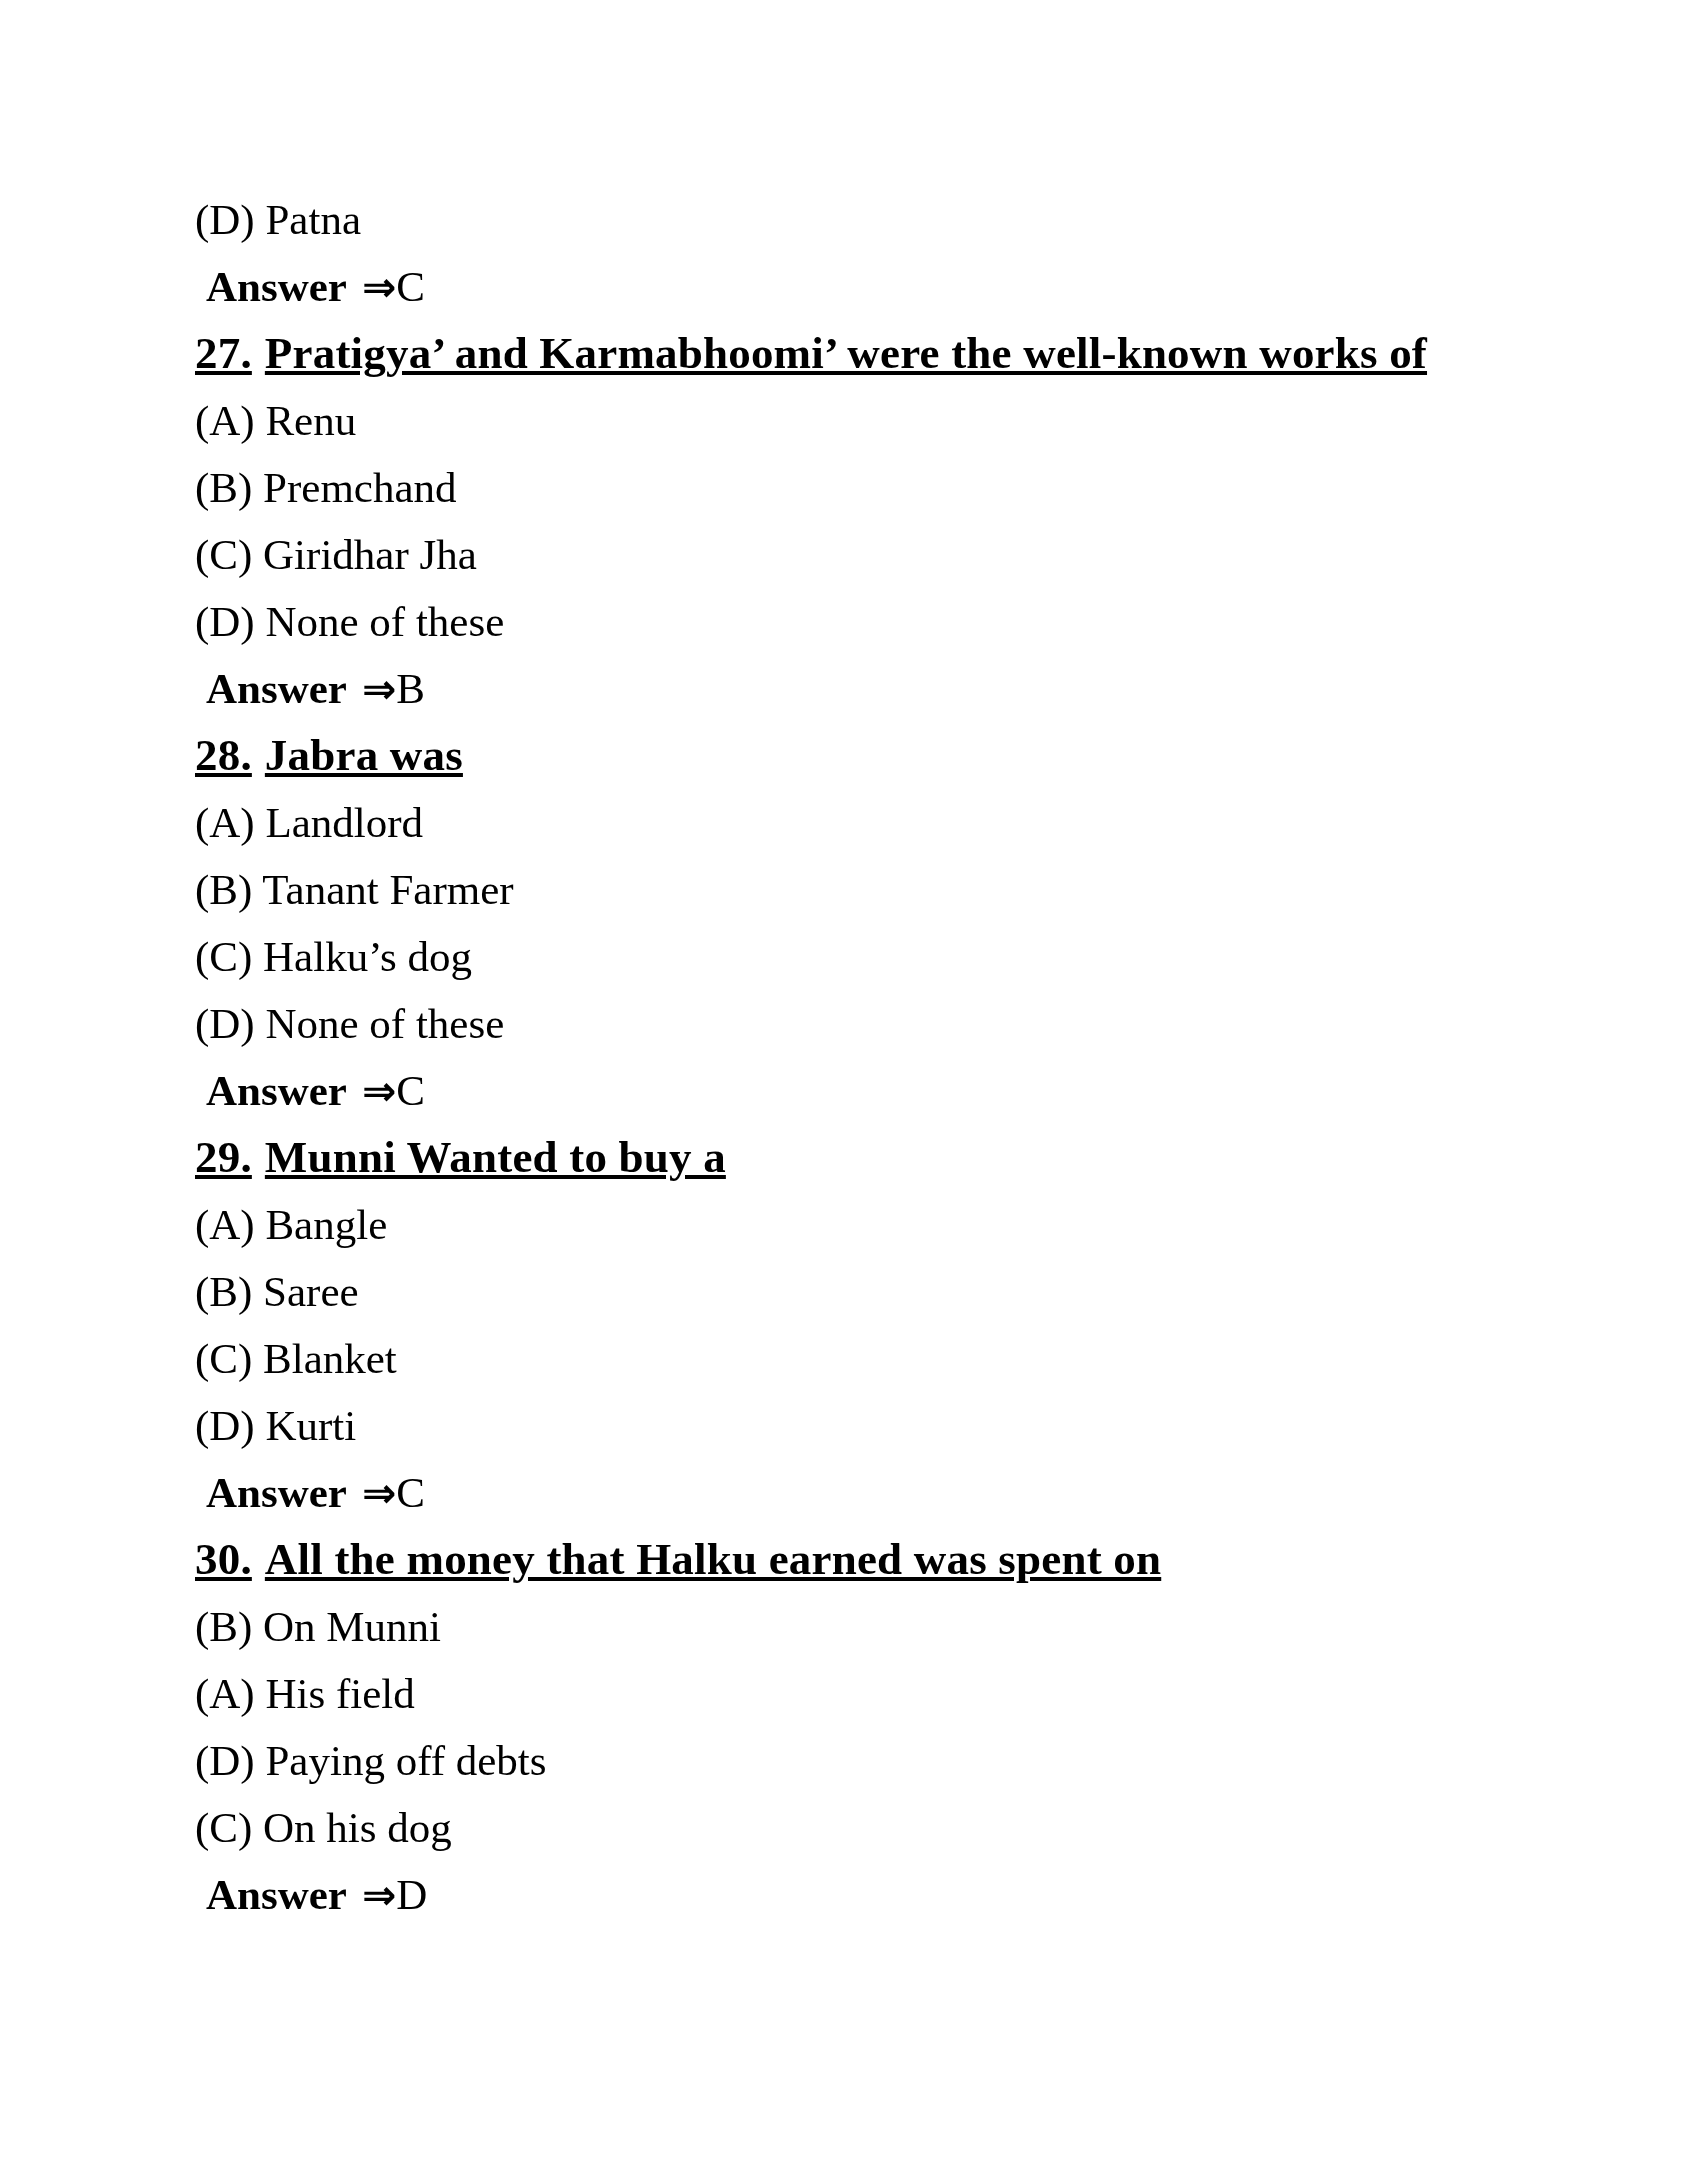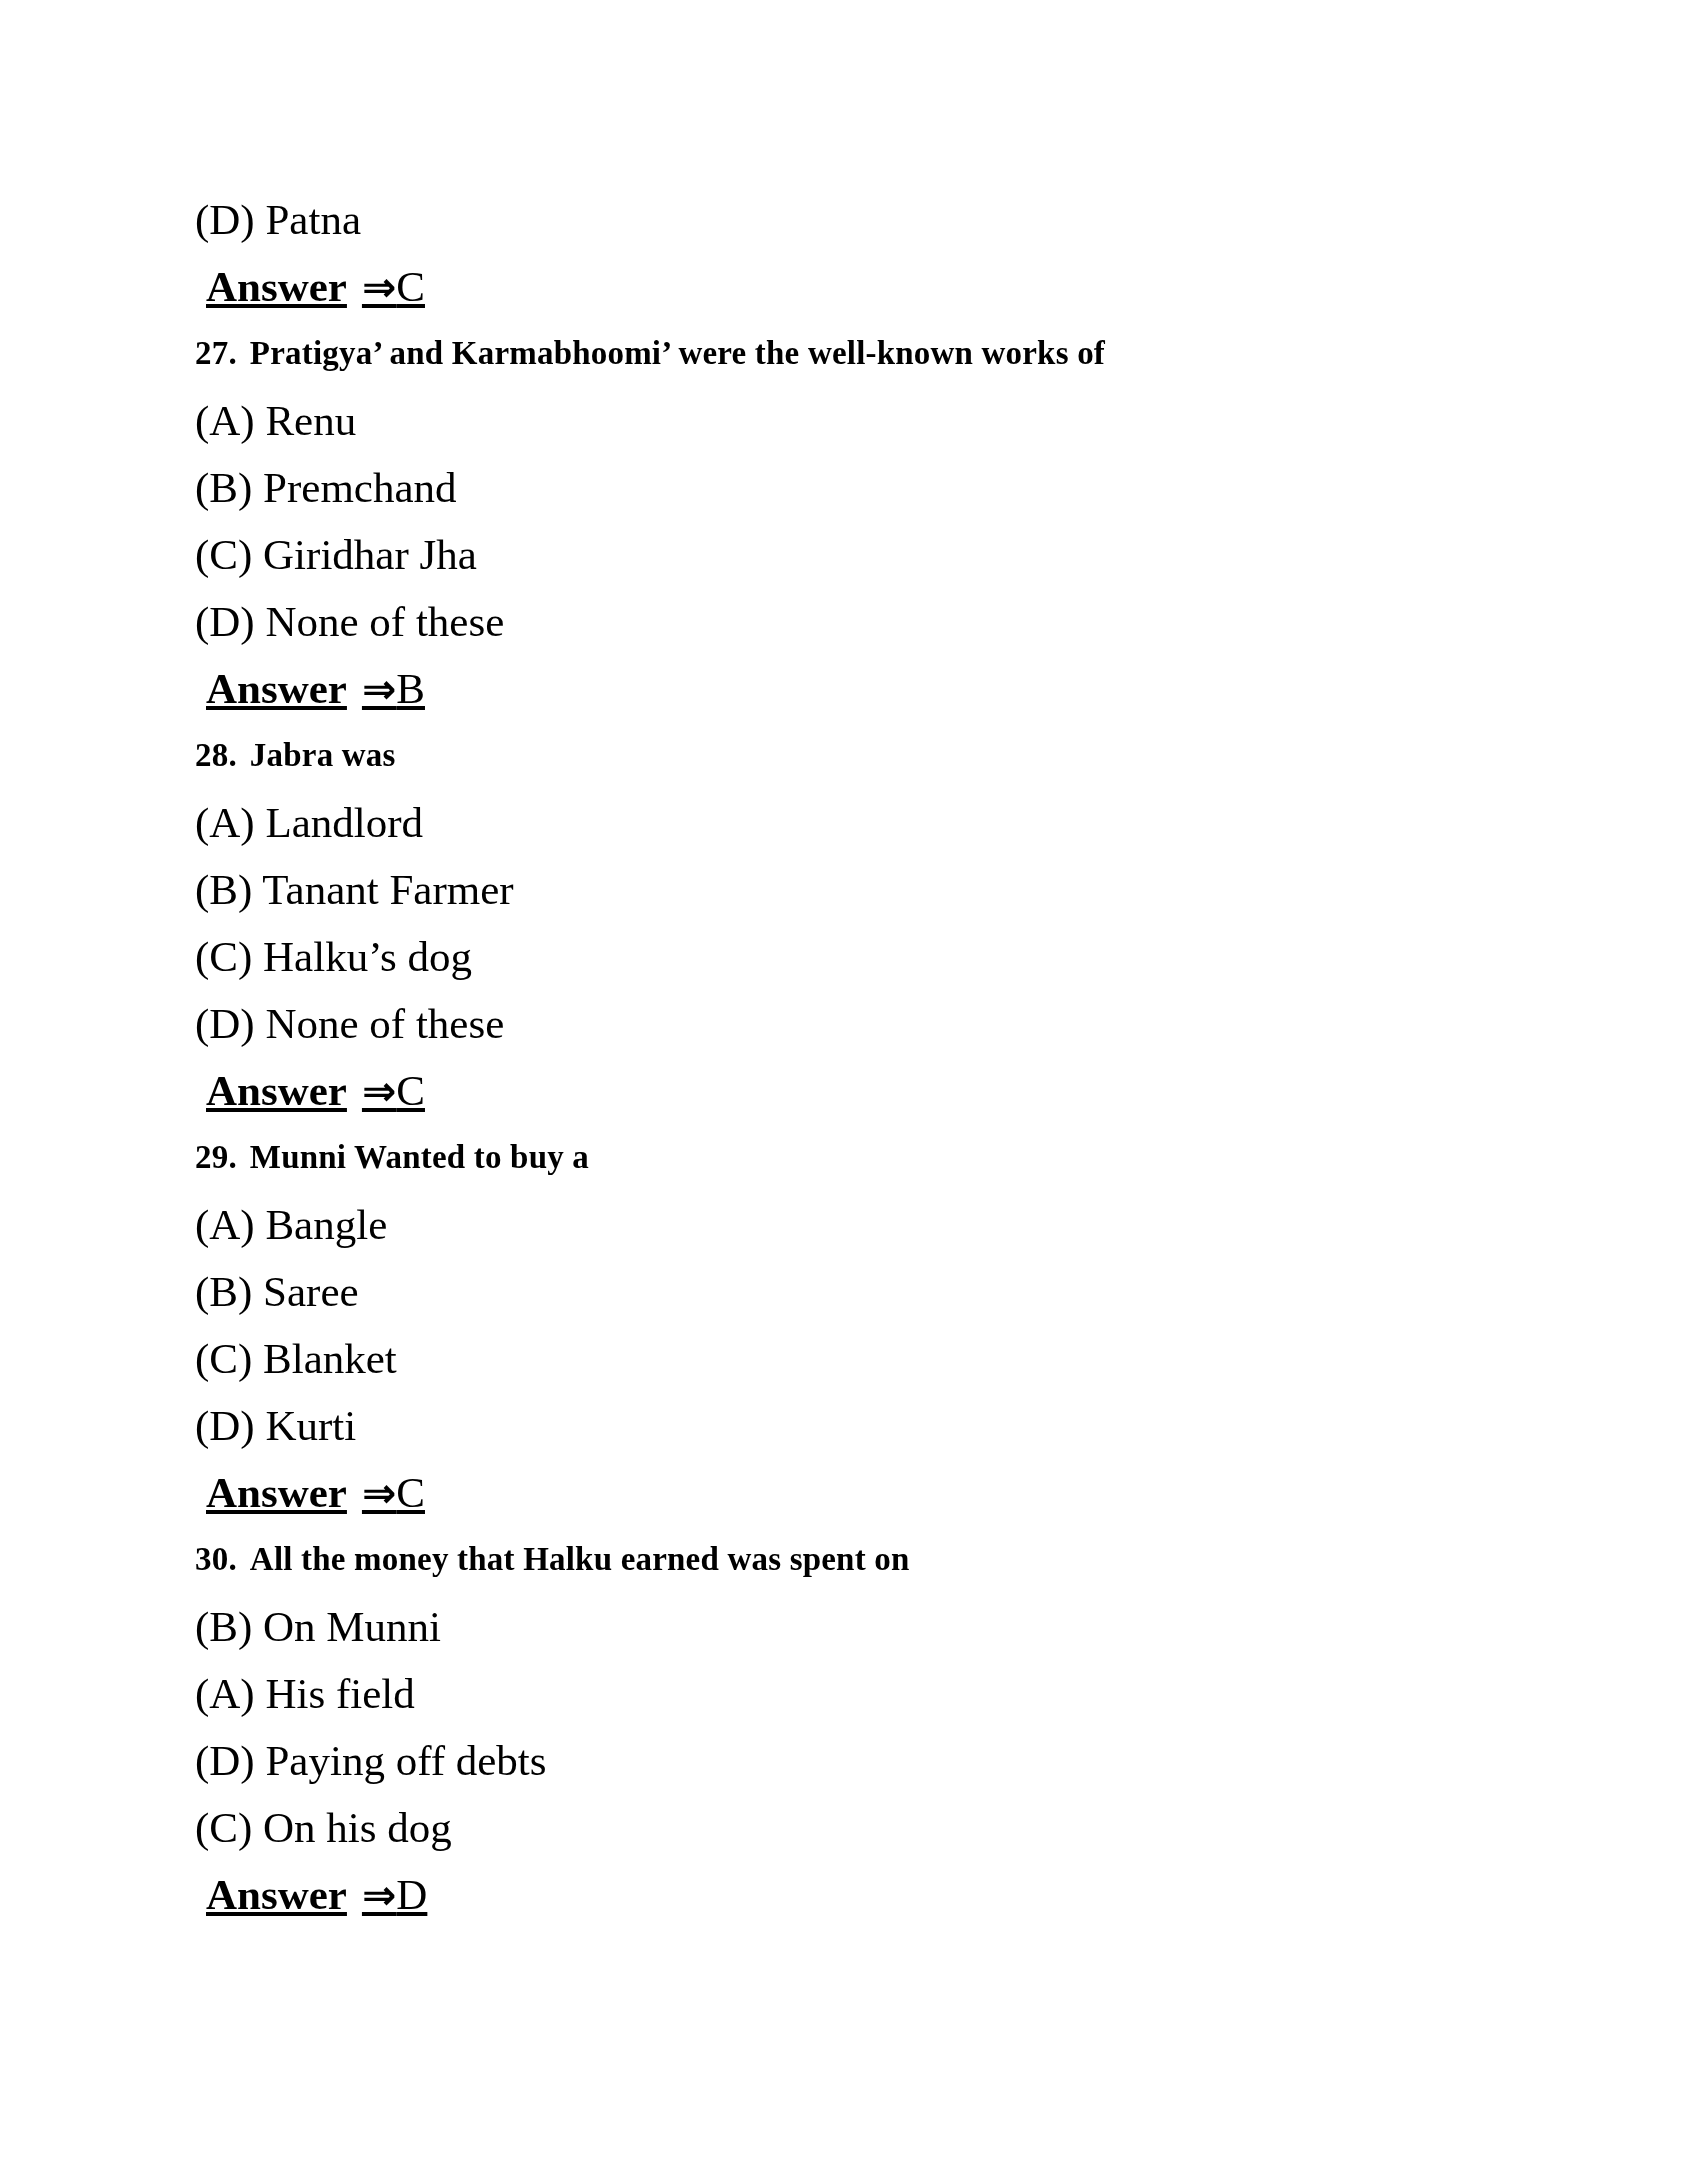--- a/index.html
+++ b/index.html
@@ -24,30 +24,30 @@
     padding: 186px 40px 0 195px;
   }
   .line {
     height: 67px;
     line-height: 67px;
     font-size: 43px;
     white-space: nowrap;
   }
   .q-line {
     font-weight: 700;
-    font-size: 33px;
+    font-size: 45px;
     letter-spacing: 0.2px;
+    text-decoration: underline;
   }
   .qnum {
     margin-right: 13px;
   }
   .ans-line {
     padding-left: 11px;
     font-weight: 700;
-    text-decoration: underline;
   }
   .ans-arrow {
     font-family: "DejaVu Sans", sans-serif;
     font-size: 41px;
     margin-left: 15px;
   }
   .ans-letter {
     font-weight: 400;
   }
 </style>

